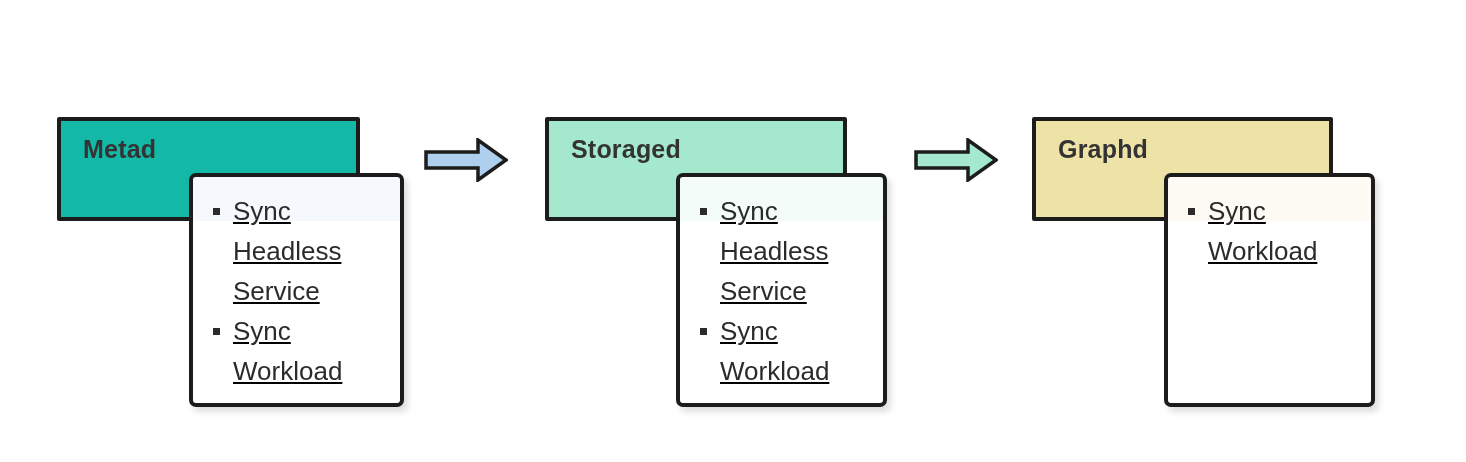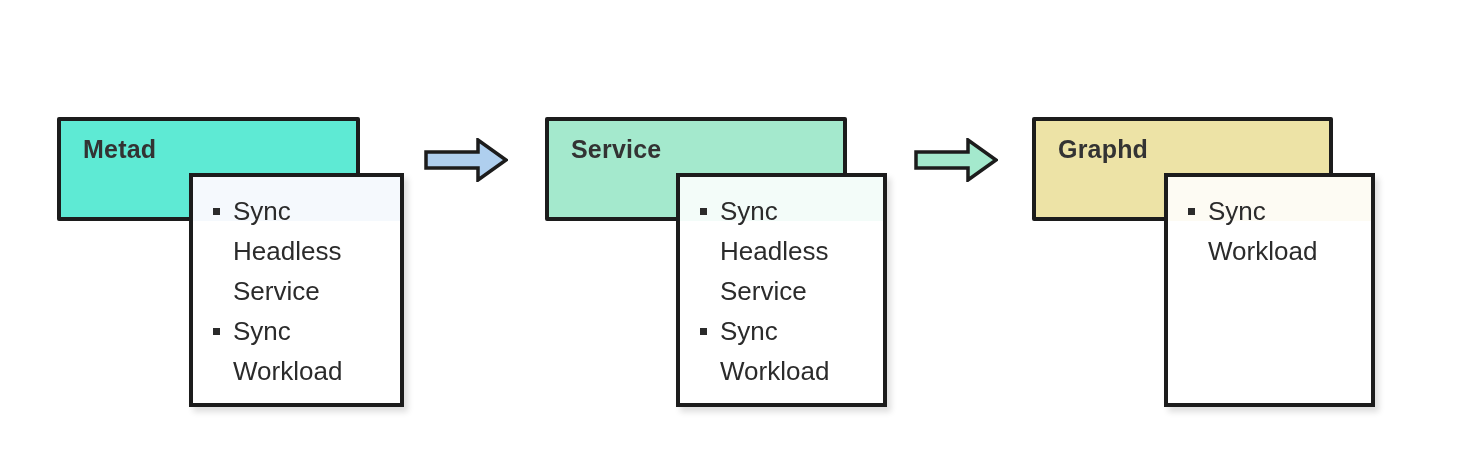--- a/index.html
+++ b/index.html
@@ -38,23 +38,24 @@
     letter-spacing: 0.2px;
     white-space: nowrap;
   }
 
   
   .note {
     position: absolute;
     box-sizing: border-box;
     background: #ffffff;
     border: 4px solid #1c1c1c;
-    border-radius: 0;
+    border-radius: 7px;
     z-index: 3;
     box-shadow: 4px 5px 6px rgba(0,0,0,0.13);
+    text-decoration: underline;
   }
   
   .note-tint {
     position: absolute;
     left: 0;
     top: 0;
     right: 0;
     height: 44px;
     opacity: 0.13;
     pointer-events: none;
@@ -91,32 +92,32 @@
   
   .arrow {
     position: absolute;
     z-index: 2;
   }
 </style>
 </head>
 <body>
 
 <div id="canvas">
-    <div class="component" style="left: 57px; top: 117px; width: 303px; height: 104px; background: #5eead4;">
+    <div class="component" style="left: 57px; top: 117px; width: 303px; height: 104px; background: #14b8a6;">
       <div class="component-title">Metad</div>
     </div>
     <div class="note" style="left: 189px; top: 173px; width: 215px; height: 234px;">
       <div class="note-tint" style="background: rgb(175, 207, 238);"></div>
       <ul class="note-list">
         <li>Sync Headless Service</li>
         <li>Sync Workload</li>
       </ul>
     </div>
     <div class="component" style="left: 545px; top: 117px; width: 302px; height: 104px; background: rgb(164, 233, 205);">
-      <div class="component-title">Service</div>
+      <div class="component-title">Storaged</div>
     </div>
     <div class="note" style="left: 676px; top: 173px; width: 211px; height: 234px;">
       <div class="note-tint" style="background: rgb(164, 233, 205);"></div>
       <ul class="note-list">
         <li>Sync Headless Service</li>
         <li>Sync Workload</li>
       </ul>
     </div>
     <div class="component" style="left: 1032px; top: 117px; width: 301px; height: 104px; background: rgb(237, 227, 166); padding-left: 23px;">
       <div class="component-title">Graphd</div>

